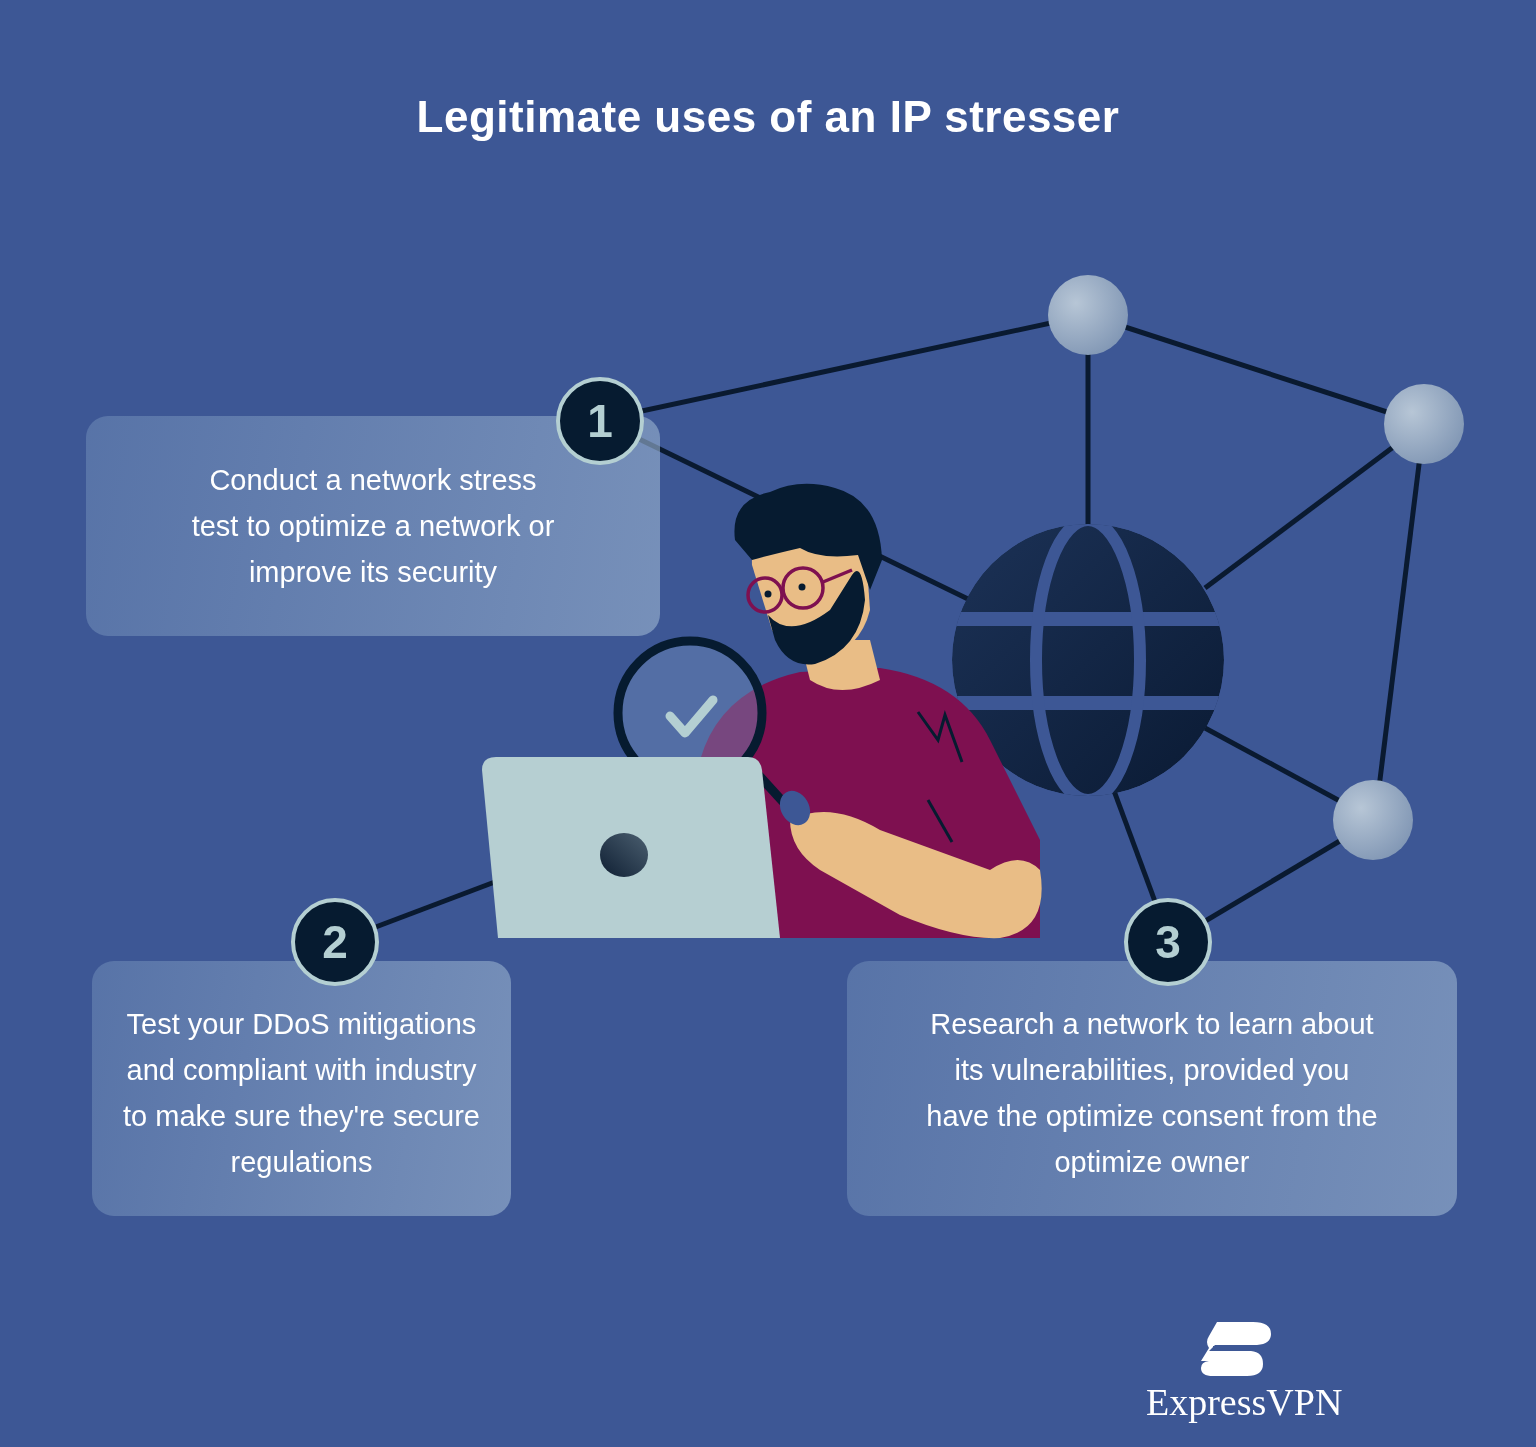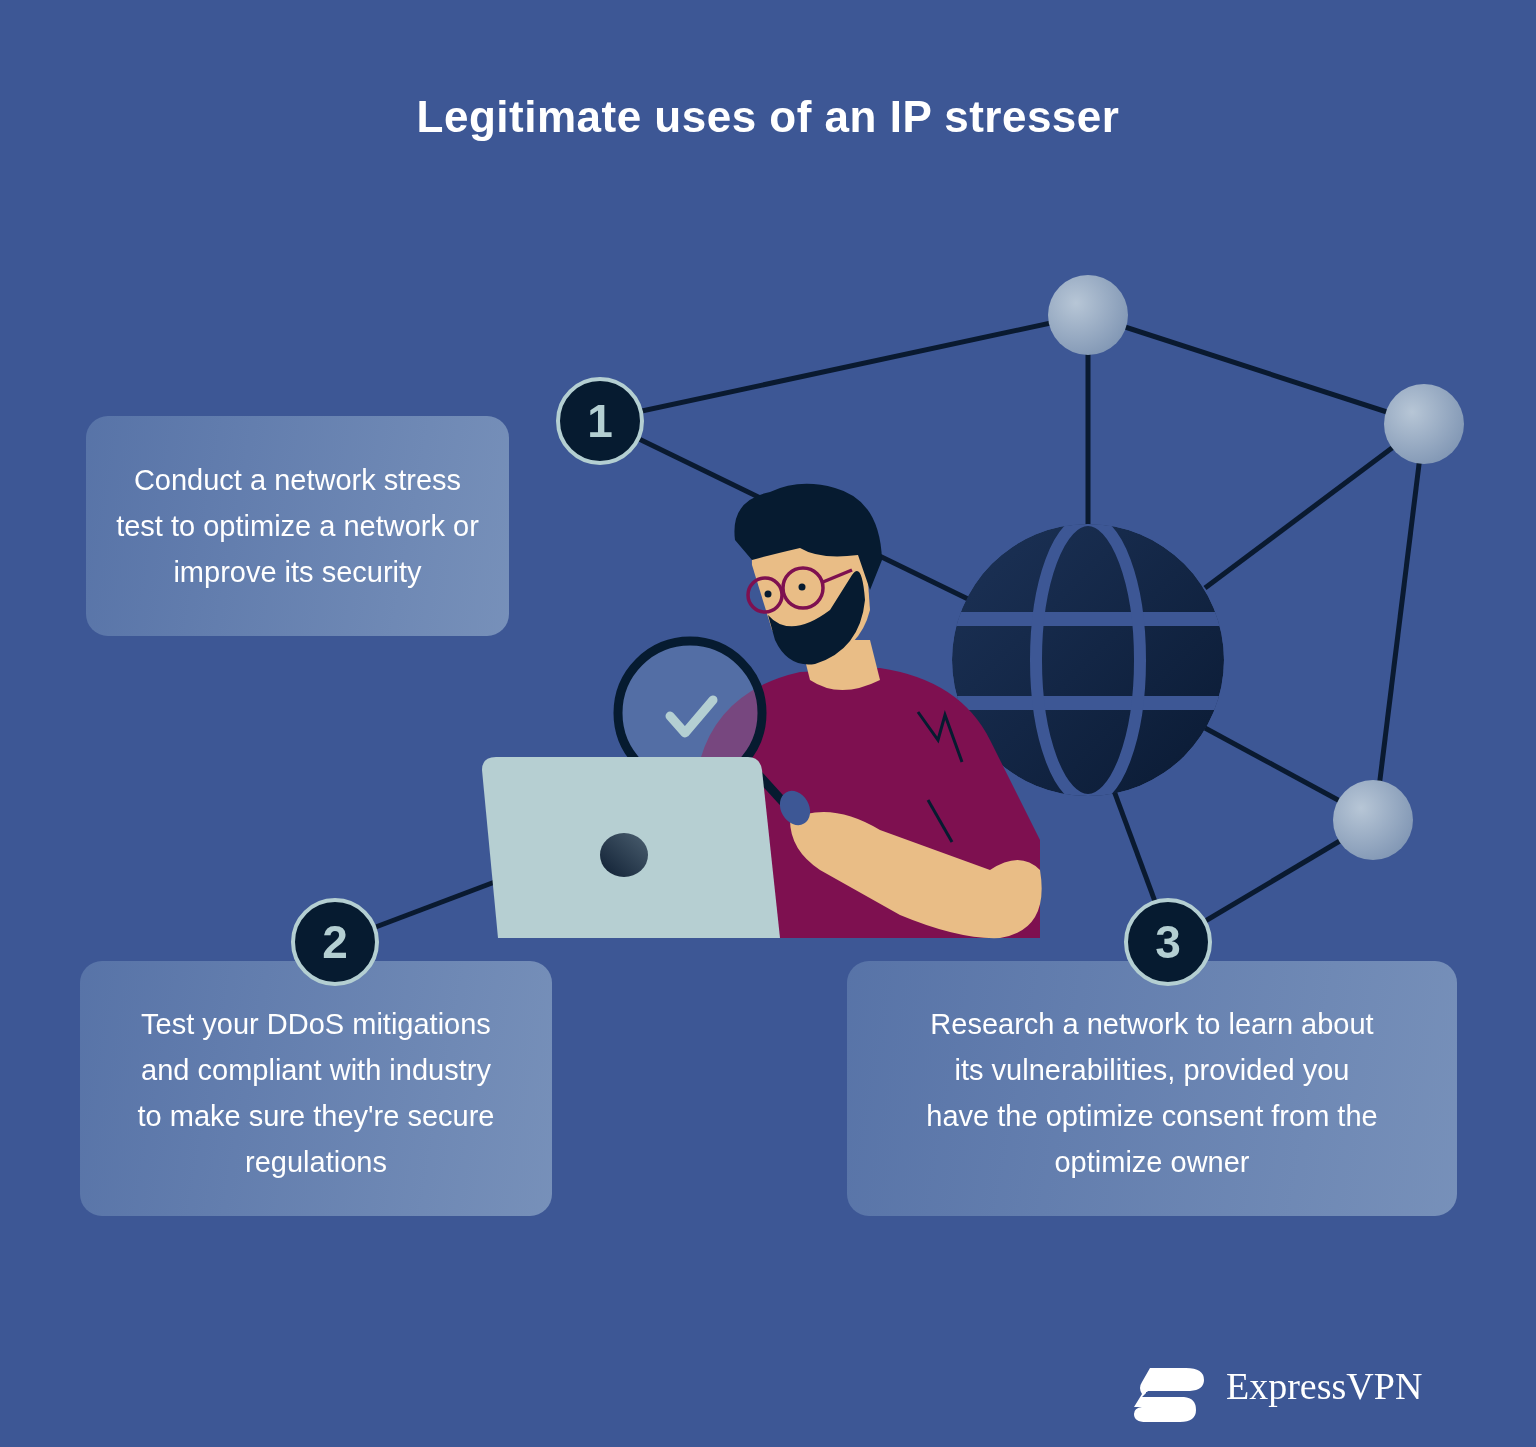--- a/index.html
+++ b/index.html
@@ -19,21 +19,21 @@
     display:flex; align-items:center; justify-content:center; box-sizing:border-box;
   }
   .card span { display:block; }
   .badge {
     position:absolute; width:88px; height:88px; border-radius:50%;
     background:#061b30; border:4px solid #b4cfd2; box-sizing:border-box;
     color:#b4cfd2; font-size:46px; font-weight:bold;
     display:flex; align-items:center; justify-content:center;
   }
   .logo {
-    position:absolute; left:1128px; top:1364px; display:flex; align-items:flex-start;
+    position:absolute; left:1128px; top:1318px; display:flex; align-items:center;flex-direction:column;
   }
   .logo-text {
     color:#ffffff; font-family:"Liberation Serif", "DejaVu Serif", serif;
     font-size:38px; margin-left:18px;
   }
 </style>
 </head>
 <body>
 
 <div class="title">Legitimate uses of an IP stresser</div>
@@ -108,30 +108,30 @@
     <line x1="745" y1="760" x2="795" y2="815" stroke="#061b30" stroke-width="9"></line>
     <circle cx="690" cy="713" r="72" fill="rgba(110,140,185,0.45)" stroke="#061b30" stroke-width="9"></circle>
     <path d="M670 716 L685 733 L713 700" stroke="#b4cfd2" stroke-width="9" fill="none" stroke-linecap="round" stroke-linejoin="round"></path>
     <ellipse cx="795" cy="808" rx="14" ry="18" fill="#3d5795" transform="rotate(-30 795 808)"></ellipse>
   </g>
 
   <path d="M482 770 Q482 757 496 757 L748 757 Q760 757 762 770 L780 938 L498 938 Z" fill="#b6cfd2"></path>
   <ellipse cx="624" cy="855" rx="24" ry="22" fill="url(#camGrad)"></ellipse>
 </svg>
 
-<div class="card" style="left:86px; top:416px; width:423px; height:220px;">
+<div class="card" style="left:86px; top:416px; width:574px; height:220px;">
   <div>
     <span>Conduct a network stress</span>
     <span>test to optimize a network or</span>
     <span>improve its security</span>
   </div>
 </div>
 <div class="badge" style="left:556px; top:377px;">1</div>
 
-<div class="card" style="left:80px; top:961px; width:472px; height:255px; padding-top:8px;">
+<div class="card" style="left:92px; top:961px; width:419px; height:255px; padding-top:8px;">
   <div>
     <span>Test your DDoS mitigations</span>
     <span>and compliant with industry</span>
     <span>to make sure they're secure</span>
     <span>regulations</span>
   </div>
 </div>
 <div class="badge" style="left:291px; top:898px;">2</div>
 
 <div class="card" style="left:847px; top:961px; width:610px; height:255px; padding-top:8px;">

